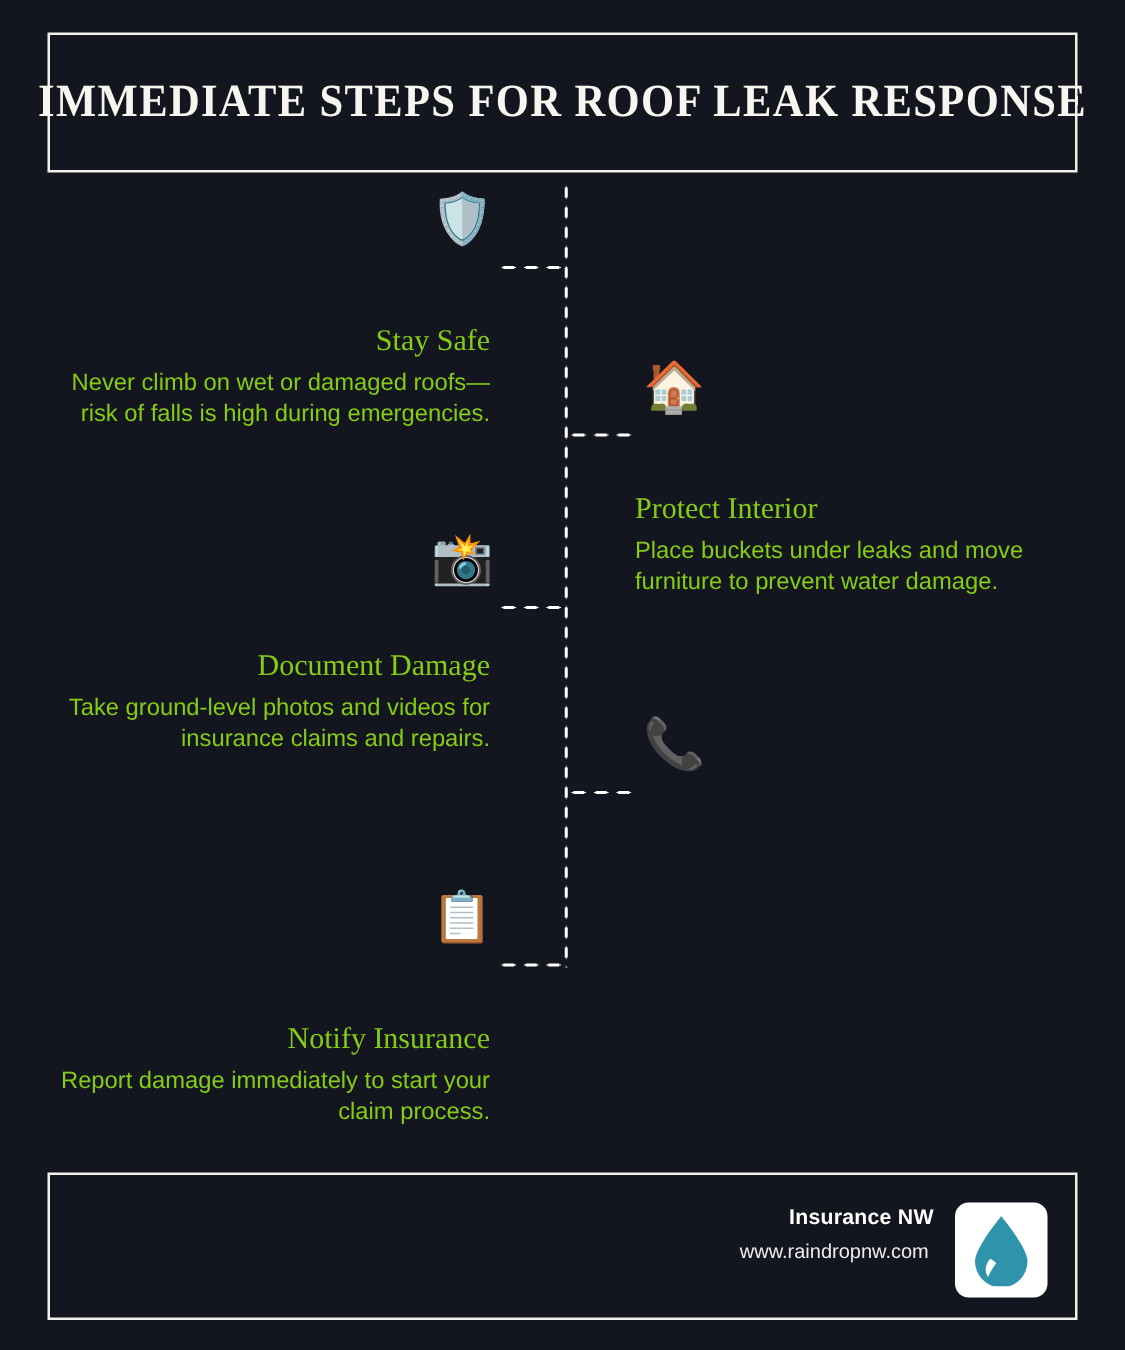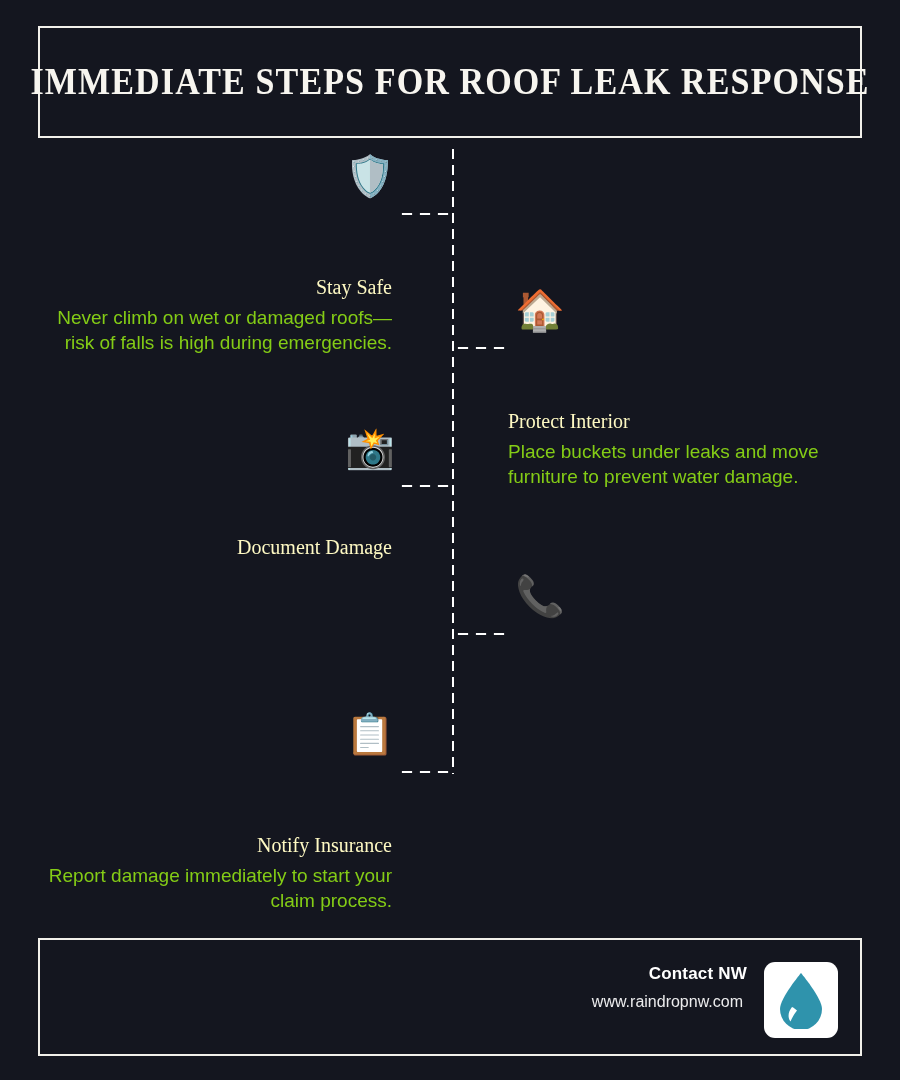--- a/index.html
+++ b/index.html
@@ -83,23 +83,23 @@
     background-image: radial-gradient(#ffffff 44%, rgba(0,0,0,0) 47%);
     background-size: 18px 4px;
     background-repeat: repeat-x;
   }
   .step-text {
     position: absolute;
     width: 360px;
   }
   .step-title {
     font-family: "Liberation Serif", "DejaVu Serif", serif;
-    font-size: 20px;
-    color: #fef9c3;
-    margin: 16px 0 6px 0;
+    font-size: 24px;
+    color: #84cc16;
+    margin: 0 0 6px 0;
     line-height: 1.15;
     font-weight: 400;
   }
   .step-desc {
     font-size: 19px;
     color: #84cc16;
     line-height: 1.33;
     margin: 0;
   }
 
@@ -183,20 +183,21 @@
         <p class="step-title">Protect Interior</p>
         <p class="step-desc">Place buckets under leaks and move furniture to prevent water damage.</p>
       </div>
     </div>
 
     <div class="step left" style="top:290px;">
       <div class="step-icon">📸</div>
       <div class="spur" style="top:56px;"></div>
       <div class="step-text" style="top:92px;">
         <p class="step-title">Document Damage</p>
+        <p class="step-desc">Take ground-level photos and videos for insurance claims and repairs.</p>
       </div>
     </div>
 
     <div class="step right" style="top:438px;">
       <div class="step-icon">📞</div>
       <div class="spur" style="top:56px;"></div>
       <div class="step-text" style="top:104px;">
       </div>
     </div>
 
@@ -205,21 +206,21 @@
       <div class="spur" style="top:56px;"></div>
       <div class="step-text" style="top:104px;">
         <p class="step-title">Notify Insurance</p>
         <p class="step-desc">Report damage immediately to start your claim process.</p>
       </div>
     </div>
   </div>
 
   <div class="footer-box">
     <div class="brand">
-      <p class="brand-name">Contact NW</p>
+      <p class="brand-name">Insurance NW</p>
       <p class="brand-url">www.raindropnw.com</p>
     </div>
     <div class="logo">
       <svg width="50" height="58" viewBox="0 0 50 58" aria-hidden="true">
         <path d="M25 2 C25 2 46 27 46 38 A21 21 0 0 1 4 38 C4 27 25 2 25 2 Z" fill="#2f93ac"></path>
         <path d="M16 36 C12 41 11.5 46.5 14.5 50.5 C16 47 18.5 42.5 21 39.5 C19.5 38 17.5 36.6 16 36 Z" fill="#ffffff"></path>
       </svg>
     </div>
   </div>
 

